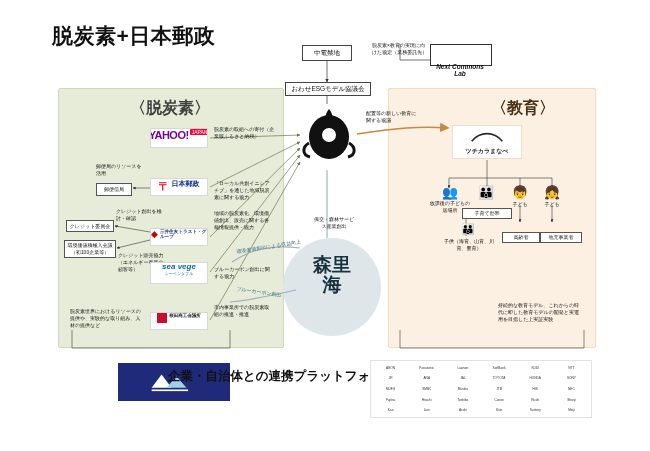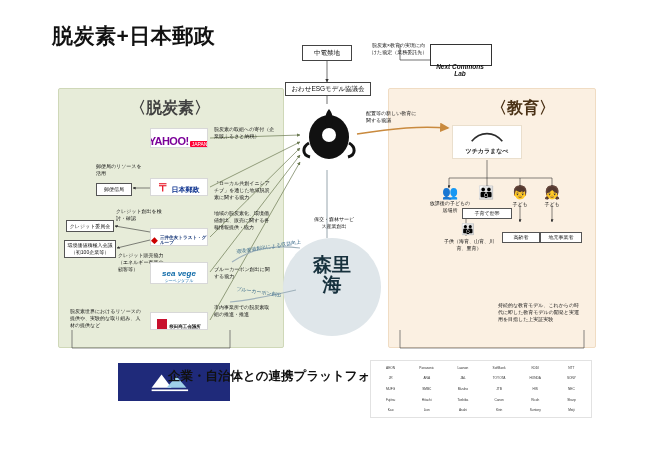--- a/index.html
+++ b/index.html
@@ -143,21 +143,21 @@
     color: #111;
   }
   .txt.c { text-align: center; }
 
   
   .logo {
     background: #fff;
     border: 1px solid #d8d8d8;
     box-sizing: border-box;
     display: flex;
-    align-items: flex-end;
+    align-items: flex-start;
     justify-content: center;
     overflow: hidden;
   }
   .logo-yahoo {
     left: 150px; top: 128px; width: 58px; height: 20px;
     background: #ffffff;
   }
   .logo-yahoo .y-text {
     font-size: 11px; font-weight: bold; color: #7b0099;
     letter-spacing: -0.5px;

